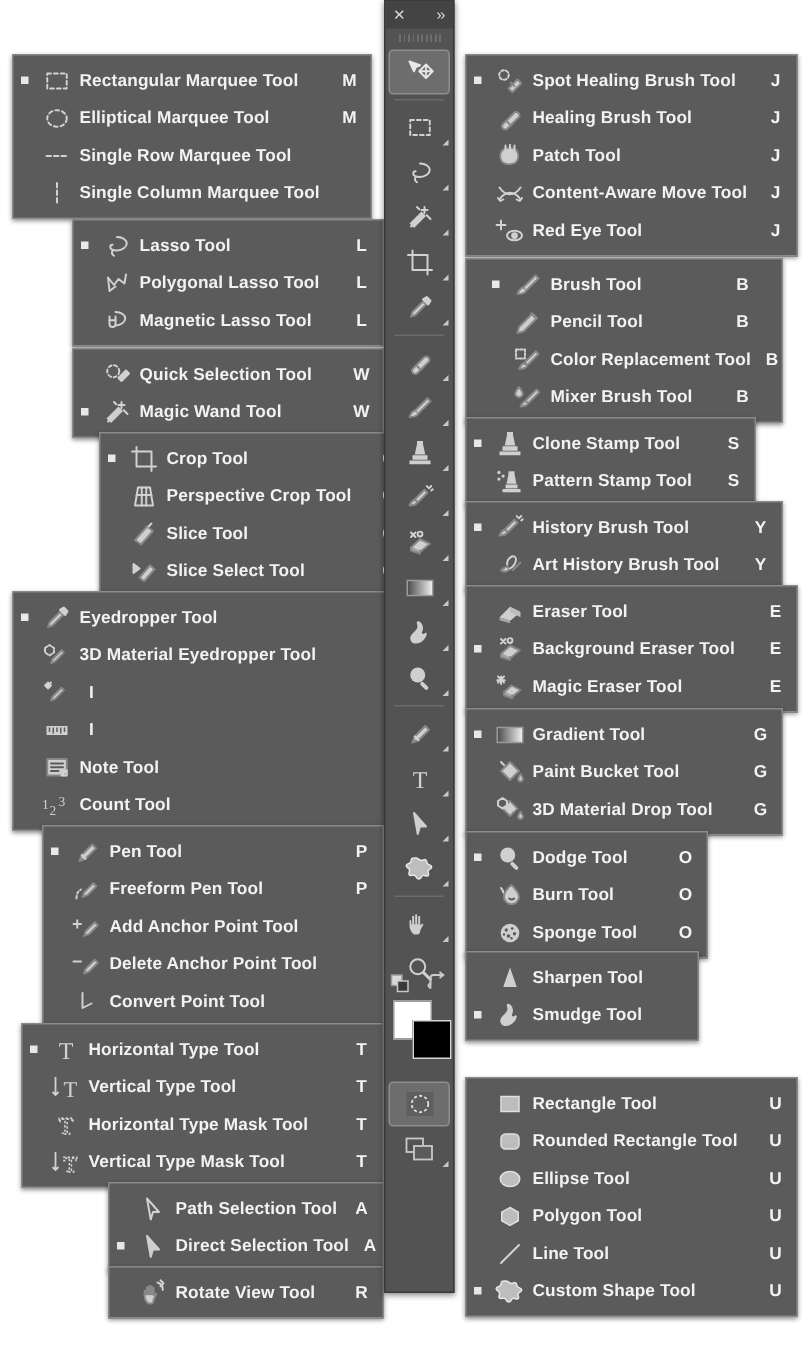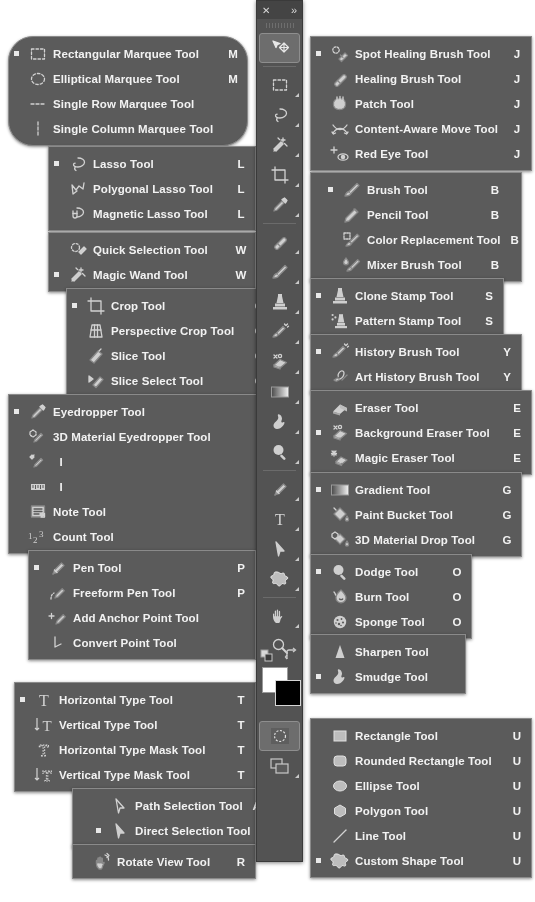--- a/index.html
+++ b/index.html
@@ -107,21 +107,21 @@
     position:absolute;left:18px;top:19px;width:24px;height:24px;
     background:#000000;border:1px solid #d6d6d6;
   }
   .sw-mini{position:absolute;left:3px;top:-12px;}
   .sw-swap{position:absolute;right:3px;top:-14px;color:#c9c9c9;}
 </style>
 </head>
 <body>
 
 <div id="groups-host">
-    <div class="group" style="left: 8px; top: 36px; width: 240px; padding: 4px 0px; border-radius: 25px;">
+    <div class="group" style="left: 8px; top: 36px; width: 240px; padding: 4px 0px;">
       <div class="row sel">
         <span class="dot">
           <i></i>
         </span>
         <span class="ico">
           <svg width="20" height="20" viewBox="0 0 20 20" fill="none" stroke="#d2d2d2" stroke-width="1.3" stroke-linecap="round" stroke-linejoin="round">
             <rect x="3.5" y="5" width="13" height="10" stroke-dasharray="2.5 2"></rect>
           </svg>
         </span>
         <span class="lbl">Rectangular Marquee Tool</span>
@@ -377,20 +377,31 @@
             <path d="M3.5 5.5v5M1 8h5"></path>
           </svg>
         </span>
         <span class="lbl">Add Anchor Point Tool</span>
         <span class="key"></span>
       </div>
       <div class="row">
         <span class="dot"></span>
         <span class="ico">
           <svg width="20" height="20" viewBox="0 0 20 20" fill="none" stroke="#d2d2d2" stroke-width="1.3" stroke-linecap="round" stroke-linejoin="round">
+            <path d="M8 16l1.2-3.2 6-6 2 2-6 6z" fill="#cfcfcf" stroke="#888"></path>
+            <path d="M1 8h5"></path>
+          </svg>
+        </span>
+        <span class="lbl">Delete Anchor Point Tool</span>
+        <span class="key"></span>
+      </div>
+      <div class="row">
+        <span class="dot"></span>
+        <span class="ico">
+          <svg width="20" height="20" viewBox="0 0 20 20" fill="none" stroke="#d2d2d2" stroke-width="1.3" stroke-linecap="round" stroke-linejoin="round">
             <path d="M7 4v10l6-3" fill="none"></path>
           </svg>
         </span>
         <span class="lbl">Convert Point Tool</span>
         <span class="key"></span>
       </div>
     </div>
     <div class="group" style="left: 14px; top: 682px; width: 242px; padding: 4px 0px;">
       <div class="row sel">
         <span class="dot">
@@ -430,21 +441,21 @@
         <span class="ico">
           <svg width="22" height="20" viewBox="0 0 22 20">
             <text x="14" y="16" text-anchor="middle" font-family="Liberation Serif,serif" font-size="15" fill="none" stroke="#d2d2d2" stroke-width="1" stroke-dasharray="1.6 1.3">T</text>
             <path d="M4 3v12M2 13l2 2 2-2" stroke="#d2d2d2" stroke-width="1.2" fill="none"></path>
           </svg>
         </span>
         <span class="lbl">Vertical Type Mask Tool</span>
         <span class="key">T</span>
       </div>
     </div>
-    <div class="group" style="left: 72px; top: 788px; width: 184px; padding: 4px 18px;">
+    <div class="group" style="left: 72px; top: 788px; width: 184px; padding: 4px 0px;">
       <div class="row">
         <span class="dot"></span>
         <span class="ico">
           <svg width="20" height="20" viewBox="0 0 20 20" fill="none" stroke="#d2d2d2" stroke-width="1.3" stroke-linecap="round" stroke-linejoin="round">
             <path d="M6 3l8 9h-4l-1.5 5z" fill="none" stroke="#d2d2d2"></path>
           </svg>
         </span>
         <span class="lbl">Path Selection Tool</span>
         <span class="key">A</span>
       </div>

